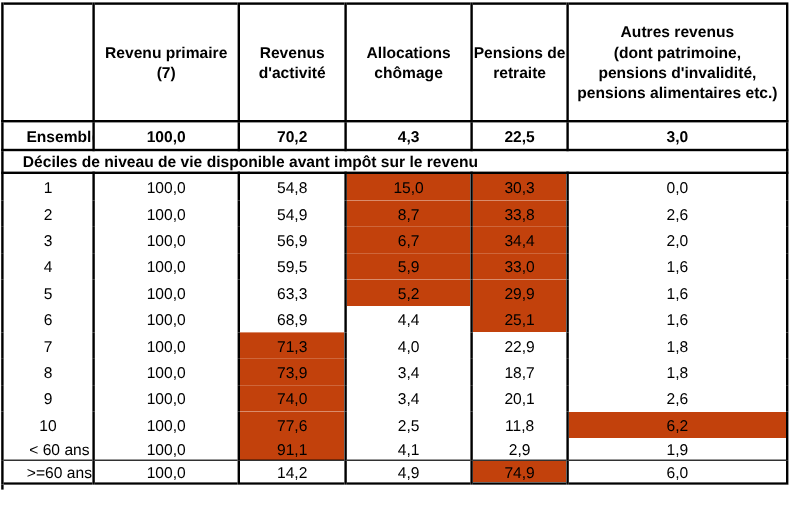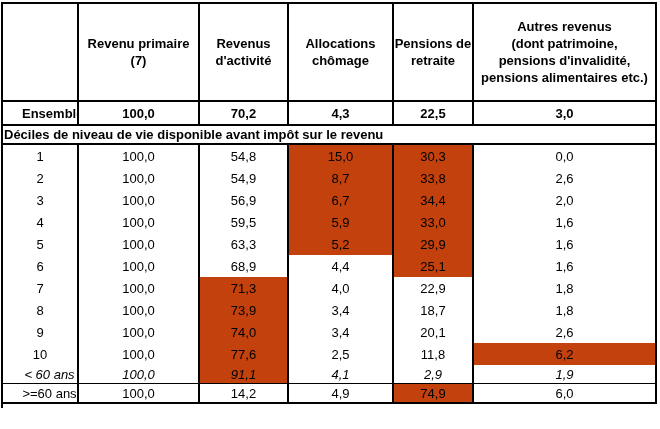--- a/index.html
+++ b/index.html
@@ -41,28 +41,28 @@
   }
   .stat-table tr.ensemble td {
     font-weight: bold;
     height: 19px;
     border-top: 2px solid #000000;
     border-bottom: 2px solid #000000;
   }
   .stat-table tr.section td {
     font-weight: bold;
     text-align: left;
-    padding-left: 1px;
+    padding-left: 16px;
     height: 17px;
     border-top: 2px solid #000000;
     border-bottom: 2px solid #000000;
   }
   .stat-table tr.data td { height: 22px; vertical-align: middle; }
   .stat-table tr.age td { height: 18px; }
-  .stat-table tr.age-first td { border-bottom: 1px solid #000000; font-style: italic; }
+  .stat-table tr.age-first td { border-bottom: 1px solid #000000; }
   .stat-table td.val { text-align: center; }
   .stat-table td.label-left { text-align: center; padding-left: 19px; }
   .stat-table td.label-center { text-align: center; }
   .stat-table td.gray { background: #c2410c; text-align: center; }
   .bottom-fragment {
     height: 4px;
     width: 654px;
     border-left: 2px solid #000000;
     background: #ffffff;
   }

